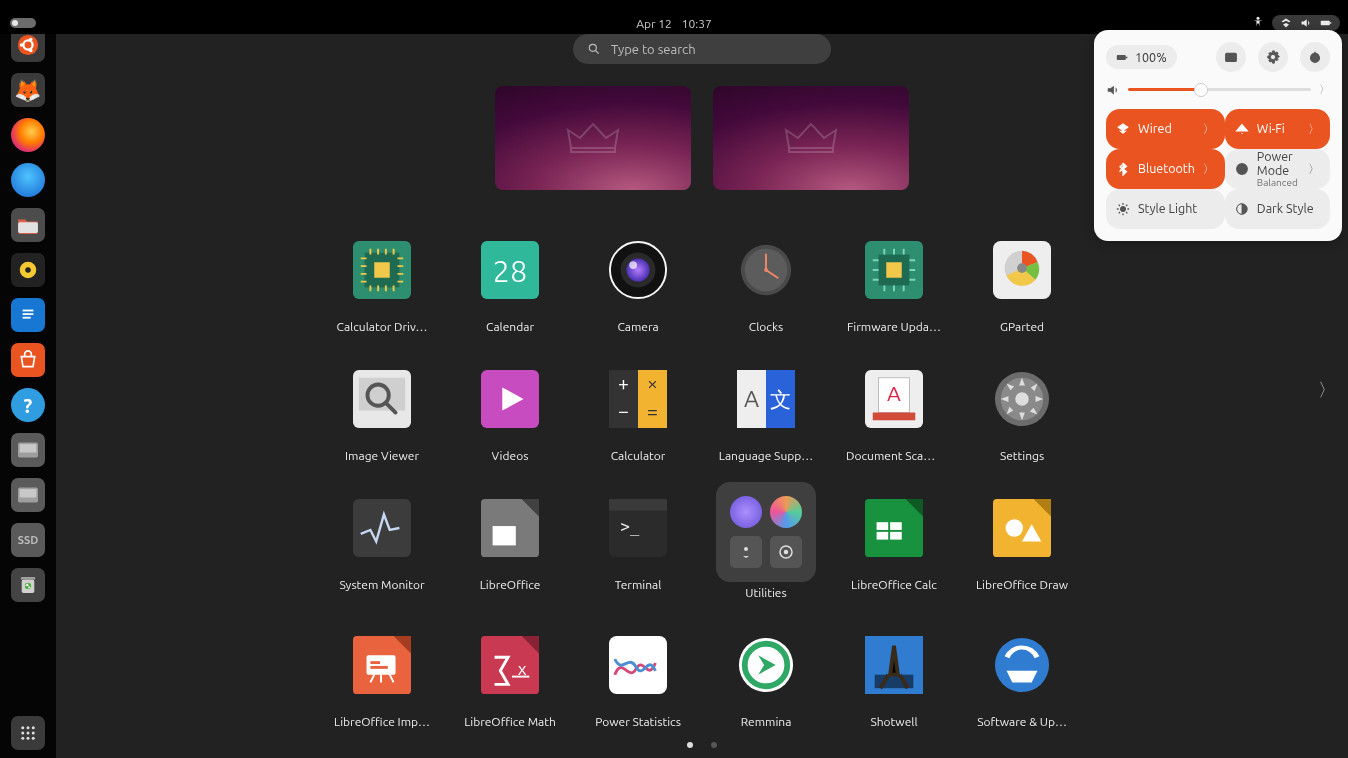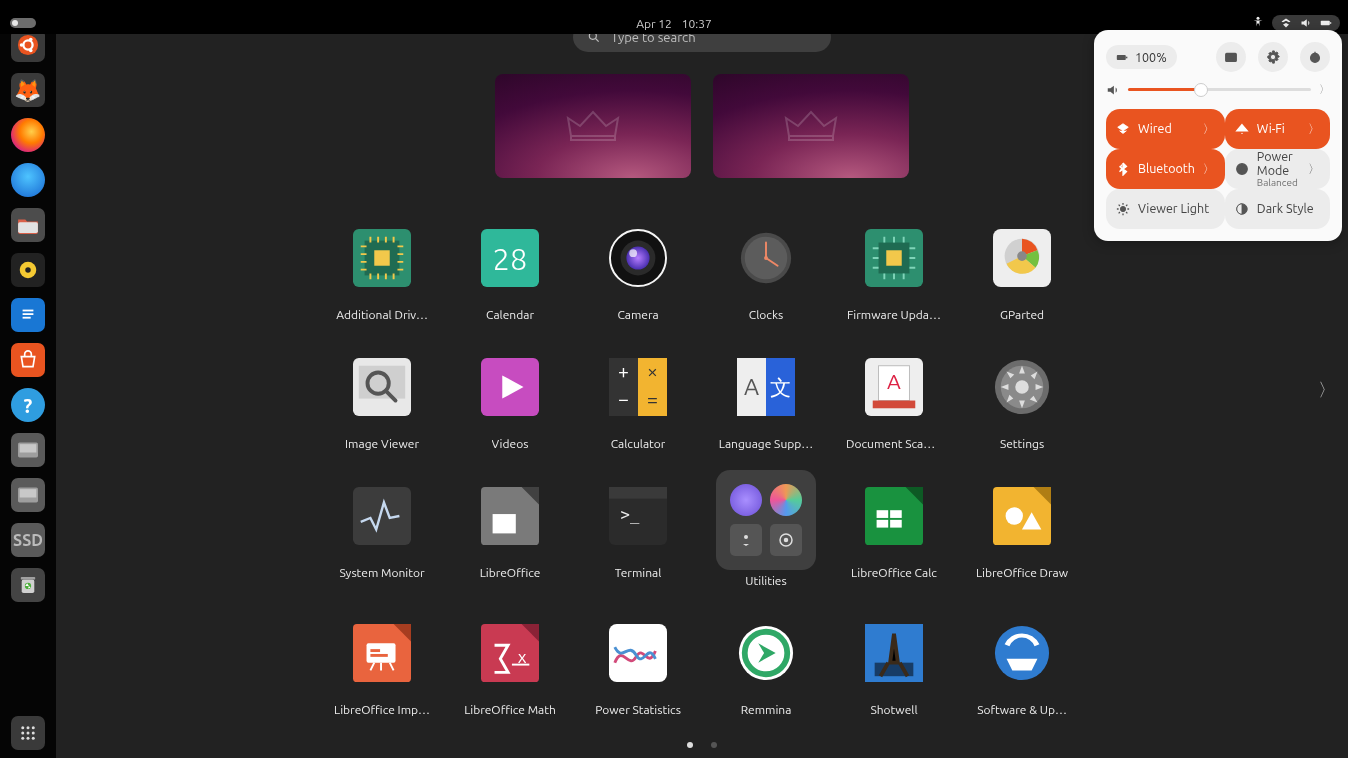--- a/index.html
+++ b/index.html
@@ -20,21 +20,21 @@
 .dock{position:fixed;left:0;top:22px;bottom:0;width:56px;background:rgba(255,255,255,0.02);
   display:flex;flex-direction:column;align-items:center;padding-top:6px;gap:11px;z-index:40}
 .dock .app{width:34px;height:34px;border-radius:7px;display:flex;align-items:center;justify-content:center;
   font-size:18px;color:#fff}
 .dock .spacer{flex:1}
 .show-apps{width:34px;height:34px;border-radius:7px;background:#3a3a3a;display:flex;align-items:center;justify-content:center;margin-bottom:8px}
 .show-apps svg{width:18px;height:18px;fill:#ddd}
 
 
 .overview{position:fixed;left:56px;right:0;top:22px;bottom:0;background:#222;display:flex;flex-direction:column;align-items:center}
-.search{margin-top:0;width:258px;height:30px;background:#3f3f3f;border-radius:15px;
+.search{margin-top:12px;width:258px;height:30px;background:#3f3f3f;border-radius:15px;
   display:flex;align-items:center;padding:0 14px;gap:10px;color:#bdbdbd;font-size:13px}
 .search svg{width:14px;height:14px;stroke:#bdbdbd;fill:none;stroke-width:2}
 
 .workspaces{margin-top:22px;display:flex;gap:22px}
 .workspace{width:196px;height:104px;border-radius:8px;position:relative;overflow:hidden;
   background:radial-gradient(ellipse 140% 120% at 70% 100%, #b5597f 0%, #7a2555 35%, #42093a 70%, #2c0628 100%)}
 .workspace .crown{position:absolute;left:0;right:0;top:0;bottom:0;display:flex;align-items:center;justify-content:center;color:rgba(255,255,255,0.18)}
 
 
 .grid{margin-top:44px;display:grid;grid-template-columns:repeat(6,128px);gap:30px 0;justify-content:center}
@@ -162,21 +162,21 @@
         <rect width="24" height="18" rx="2" fill="#9e9e9e"></rect>
         <rect x="2" y="2" width="20" height="10" fill="#c8c8c8"></rect>
       </svg>
     </div>
   <div class="app" style="background:#5a5a5a">
       <svg width="20" height="16" viewBox="0 0 24 18">
         <rect width="24" height="18" rx="2" fill="#9e9e9e"></rect>
         <rect x="2" y="2" width="20" height="10" fill="#c8c8c8"></rect>
       </svg>
     </div>
-  <div class="app" style="background:#5a5a5a;color:#bbb;font-size:16px;font-weight:bold">SSD</div>
+  <div class="app" style="background:#5a5a5a;color:#bbb;font-size:11px;font-weight:bold">SSD</div>
   <div class="app" style="background:#444">
       <svg width="18" height="20" viewBox="0 0 20 22">
         <rect x="3" y="5" width="14" height="15" rx="2" fill="#d0d0d0"></rect>
         <rect x="2" y="2" width="16" height="3" rx="1" fill="#a0a0a0"></rect>
         <circle cx="10" cy="12" r="3.5" fill="#4cae3b"></circle>
         <path d="M7 12l2-3 2 3zM10 15l3-1-2-2z" fill="#fff"></path>
       </svg>
     </div>
   <div class="spacer"></div>
   <div class="show-apps">
@@ -225,21 +225,21 @@
         <div class="ic">
           <svg width="58" height="58" viewBox="0 0 60 60">
             <rect width="60" height="60" rx="6" fill="#2d8f6f"></rect>
             <rect x="12" y="12" width="36" height="36" fill="#1f6b52"></rect>
             <rect x="22" y="22" width="16" height="16" fill="#f2c84b"></rect>
             <g stroke="#f2c84b" stroke-width="2">
               <path d="M18 14v-6M26 14v-6M34 14v-6M42 14v-6M18 52v-6M26 52v-6M34 52v-6M42 52v-6M8 18h6M8 26h6M8 34h6M8 42h6M46 18h6M46 26h6M46 34h6M46 42h6"></path>
             </g>
           </svg>
         </div>
-        <div class="lbl">Additional Driv…</div>
+        <div class="lbl">Calculator Driv…</div>
       </div>
       <div class="app-cell">
         <div class="ic">
           <svg width="58" height="58" viewBox="0 0 60 60">
             <rect width="60" height="60" rx="6" fill="#2fb89a"></rect>
             <text x="30" y="42" text-anchor="middle" font-size="32" fill="#fff" font-weight="300">28</text>
           </svg>
         </div>
         <div class="lbl">Calendar</div>
       </div>
@@ -592,21 +592,21 @@
       <span class="t-txt"><span>Power Mode</span><span class="sub">Balanced</span></span>
       <span class="chev">〉</span>
     </div>
     <div class="toggle">
       <span class="t-ic">
           <svg viewBox="0 0 16 16">
             <circle cx="8" cy="8" r="3"></circle>
             <path d="M8 1v2M8 13v2M1 8h2M13 8h2M3 3l1.5 1.5M11.5 11.5L13 13M3 13l1.5-1.5M11.5 4.5L13 3" stroke-width="1.5"></path>
           </svg>
         </span>
-      <span class="t-txt">Viewer Light</span>
+      <span class="t-txt">Style Light</span>
     </div>
     <div class="toggle">
       <span class="t-ic">
           <svg viewBox="0 0 16 16">
             <circle cx="8" cy="8" r="6"></circle>
             <path d="M8 2a6 6 0 0 0 0 12z" fill="#ececec"></path>
           </svg>
         </span>
       <span class="t-txt">Dark Style</span>
     </div>

